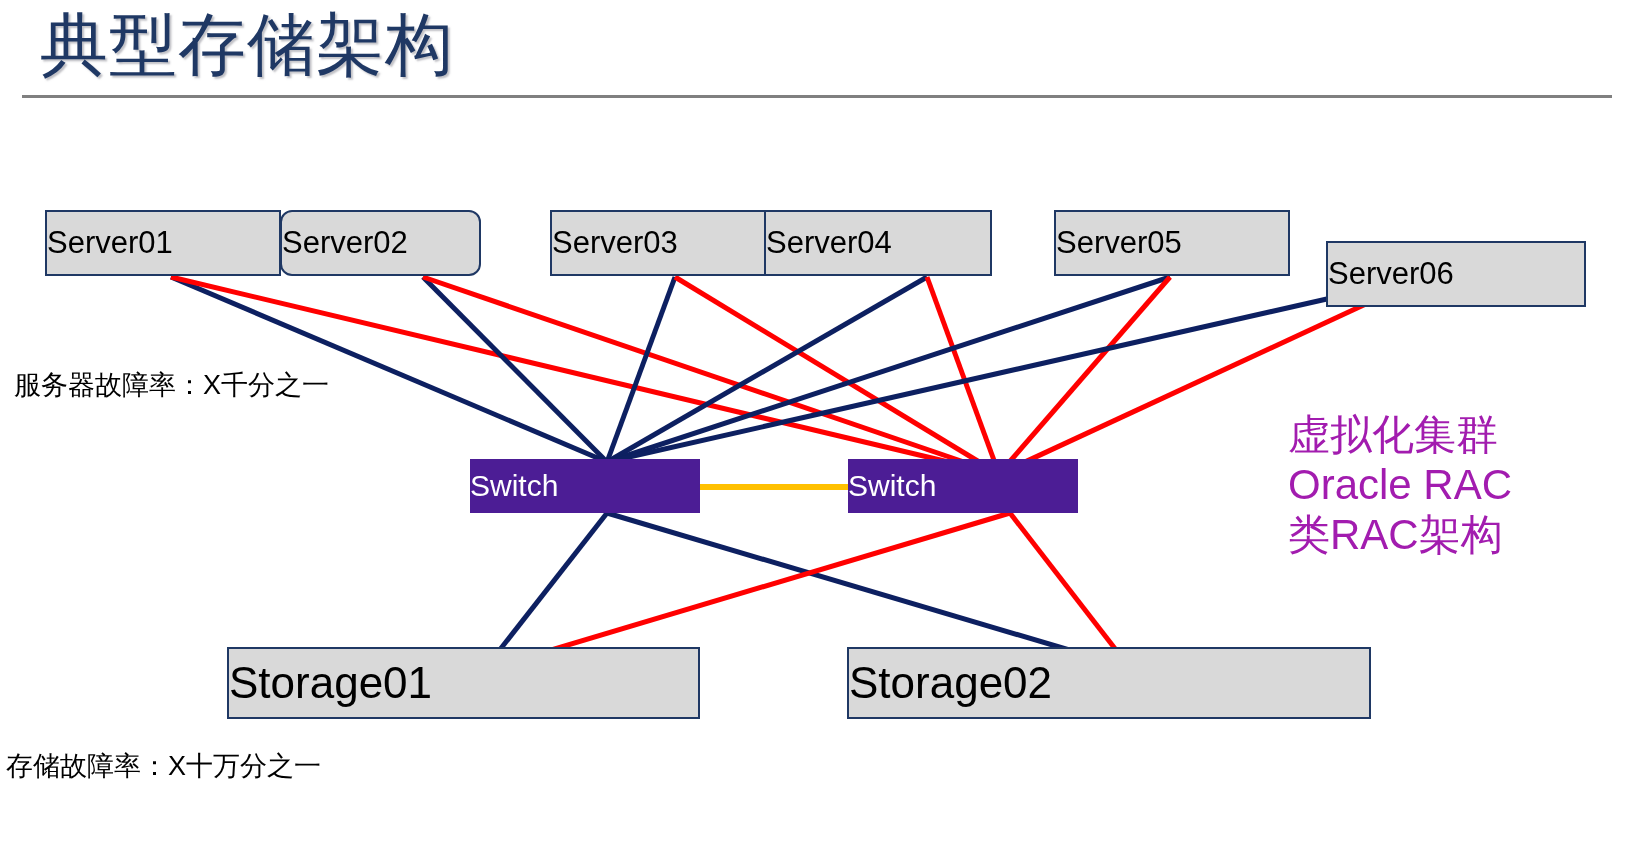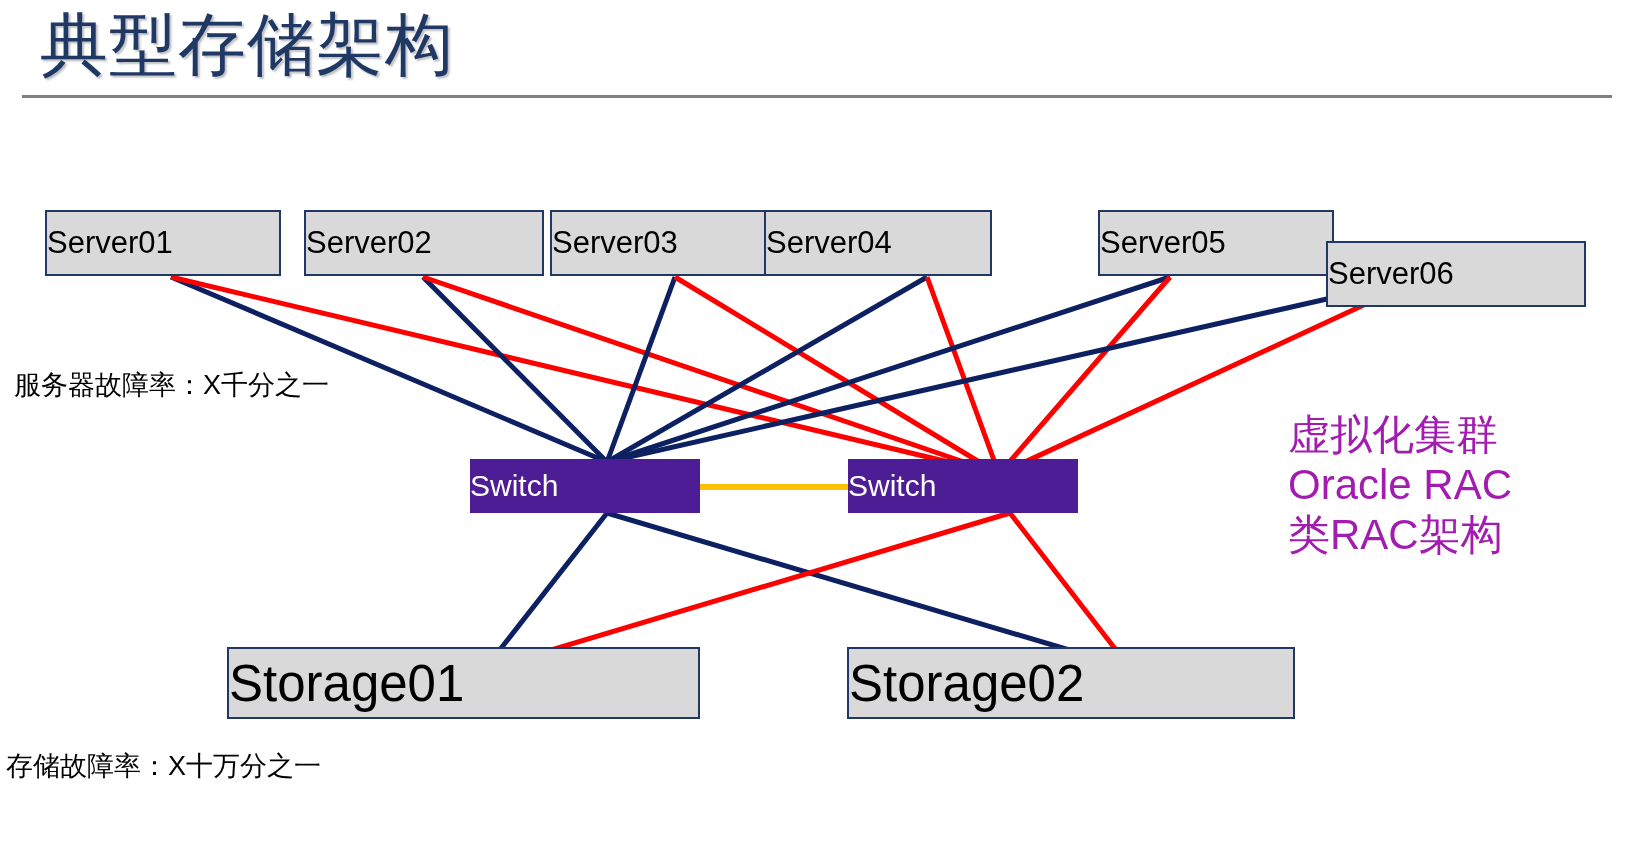--- a/index.html
+++ b/index.html
@@ -71,21 +71,21 @@
     border: none;
     color: #ffffff;
     font-size: 30px;
     height: 54px;
     top: 459px;
   }
   .storage {
     background: #d9d9d9;
     border: 2px solid #1f3864;
     color: #000000;
-    font-size: 51px;
+    font-size: 44px;
     height: 72px;
     top: 647px;
   }
 
   
   .note {
     position: absolute;
     color: #000000;
     font-size: 27px;
     white-space: nowrap;
@@ -128,47 +128,47 @@
       <line x1="700" y1="487" x2="848" y2="487" stroke="#ffc000" stroke-width="6" stroke-linecap="butt"></line>
       <line x1="607" y1="513" x2="484" y2="670" stroke="#0d2061" stroke-width="5" stroke-linecap="butt"></line>
       <line x1="607" y1="513" x2="1130" y2="668" stroke="#0d2061" stroke-width="5" stroke-linecap="butt"></line>
       <line x1="1010" y1="513" x2="484" y2="670" stroke="#ff0000" stroke-width="5" stroke-linecap="butt"></line>
       <line x1="1010" y1="513" x2="1130" y2="668" stroke="#ff0000" stroke-width="5" stroke-linecap="butt"></line>
     </svg>
 
   <div class="node server" style="left: 45px; width: 236px;">
     <span>Server01</span>
   </div>
-  <div class="node server" style="left: 304px; width: 240px;">
+  <div class="node server" style="left: 280px; width: 201px; border-radius: 12px;">
     <span>Server02</span>
   </div>
   <div class="node server" style="left: 550px; width: 240px;">
     <span>Server03</span>
   </div>
   <div class="node server" style="left: 764px; width: 228px;">
     <span>Server04</span>
   </div>
-  <div class="node server" style="left: 1054px; width: 236px; margin-left: 44px;">
+  <div class="node server" style="left: 1054px; width: 236px;">
     <span>Server05</span>
   </div>
   <div class="node server" style="left: 1326px; width: 260px; margin-top: 31px;">
     <span>Server06</span>
   </div>
 
   <div class="node switch" style="left: 470px; width: 230px;">
     <span>Switch</span>
   </div>
   <div class="node switch" style="left: 848px; width: 230px;">
     <span>Switch</span>
   </div>
 
   <div class="node storage" style="left: 227px; width: 473px;">
     <span>Storage01</span>
   </div>
-  <div class="node storage" style="left: 847px; width: 448px;">
+  <div class="node storage" style="left: 847px; width: 524px;">
     <span>Storage02</span>
   </div>
 
   <div class="note" id="note-server">服务器故障率：X千分之一</div>
   <div class="note" id="note-storage">存储故障率：X十万分之一</div>
 
   <div id="cluster-note">
     <div>虚拟化集群</div>
     <div>Oracle RAC</div>
     <div>类RAC架构</div>

